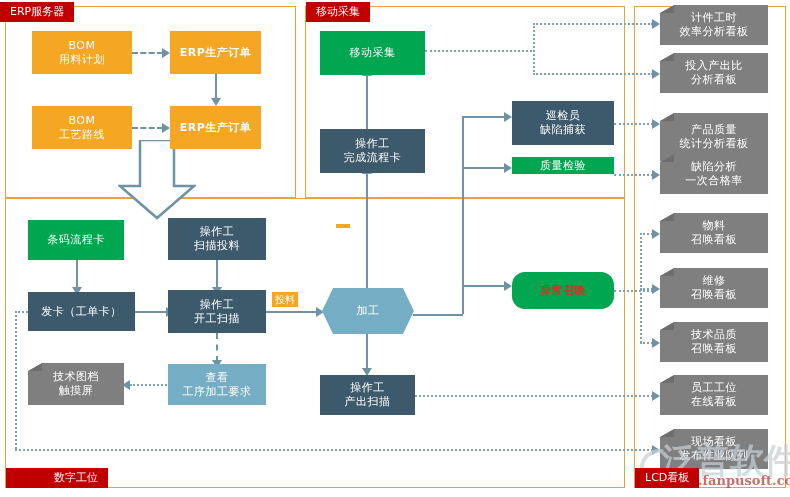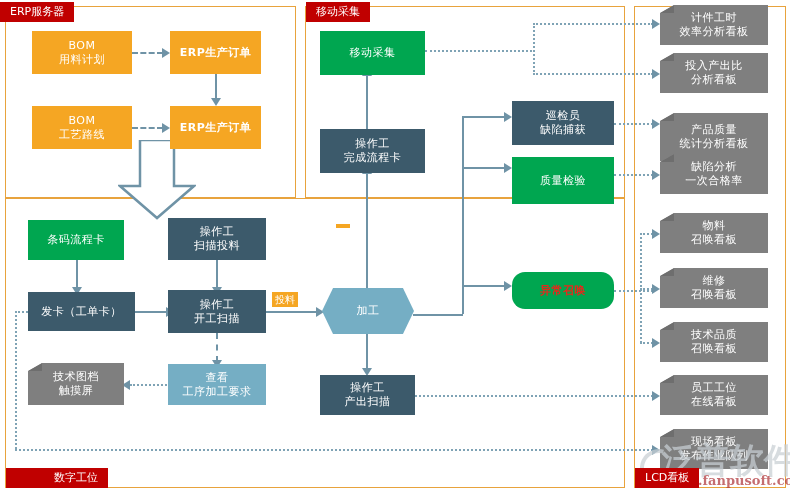--- a/index.html
+++ b/index.html
@@ -233,21 +233,21 @@
   <div class="node n-dark" style="left:320px; top:129px; width:105px; height:44px;">
     <span>操作工</span>
     <span>完成流程卡</span>
   </div>
 
   <div class="node n-dark" style="left:512px; top:101px; width:102px; height:44px;">
     <span>巡检员</span>
     <span>缺陷捕获</span>
   </div>
 
-  <div class="node n-green" style="left:512px; top:157px; width:102px; height:47px;">
+  <div class="node n-green" style="left:512px; top:157px; width:102px; height:17px;">
     <span>质量检验</span>
   </div>
 
   <div class="ln ln-v-solid" style="left:76px; top:260px; height:29px;"></div>
   <div class="arw arw-d" style="left:72px; top:287px;"></div>
 
   <div class="ln ln-v-solid" style="left:216px; top:260px; height:29px;"></div>
   <div class="arw arw-d" style="left:212px; top:287px;"></div>
 
   <div class="ln ln-h-solid" style="left:135px; top:311px; width:33px;"></div>

